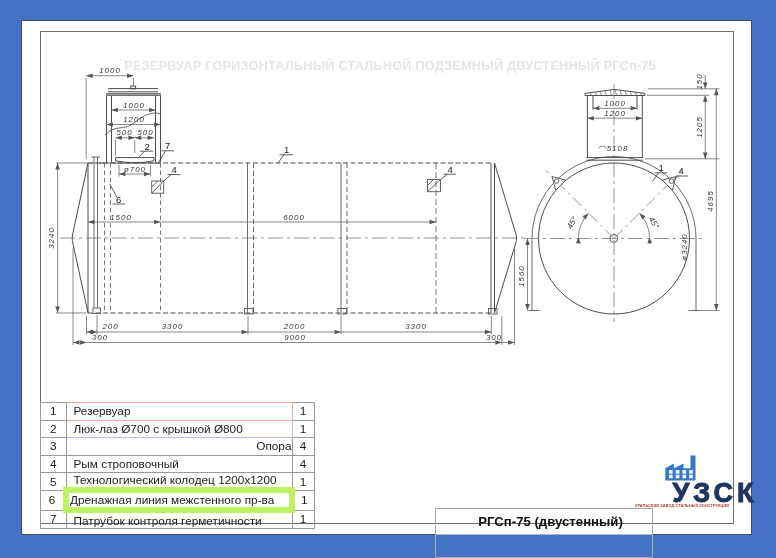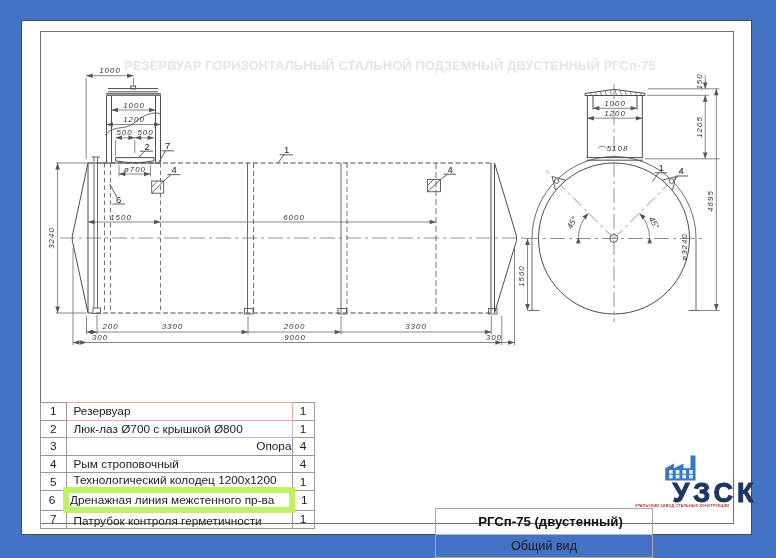--- a/index.html
+++ b/index.html
@@ -386,21 +386,20 @@
           <td style="border:1px solid #999;text-align:center;padding:0;">1</td>
         </tr>
 </tbody>
     </table>
 </div>
 
 <div class="abs" style="left:435px;top:471.5px;width:218px;height:50.5px;border:1px solid #a8a8a8;box-sizing:border-box;margin-top:36px;">
 
 <div style="height:25px;line-height:25px;text-align:center;text-indent:13px;font-size:13.2px;font-weight:bold;color:#111;border-bottom:1px solid #b5b5b5;">РГСп-75 (двустенный)</div>
 
-<div style="height:23.5px;line-height:23.5px;text-align:center;font-size:12.6px;color:#1a1a1a;">Общий вид</div>
 </div>
 
 <svg class="abs" style="left:658px;top:448px;" width="46" height="37" viewBox="0 0 46 37">
 <path d="M7.3,32.5 L7.3,20.2 L15.9,15.5 L15.9,20.2 L25.5,15.5 L25.5,20.2 L32.5,20.2 L32.5,7.6 L37.5,7.6 L37.5,32.5 z" fill="#3578c6"></path>
 <g fill="#eaf3fc">
 <rect x="11" y="22" width="3.7" height="3.7"></rect>
       <rect x="17.7" y="22" width="3.7" height="3.7"></rect>
       <rect x="24.4" y="22" width="3.7" height="3.7"></rect>
       <rect x="31.1" y="22" width="3.7" height="3.7"></rect>
 <rect x="11" y="26.7" width="3.7" height="3.7"></rect>

